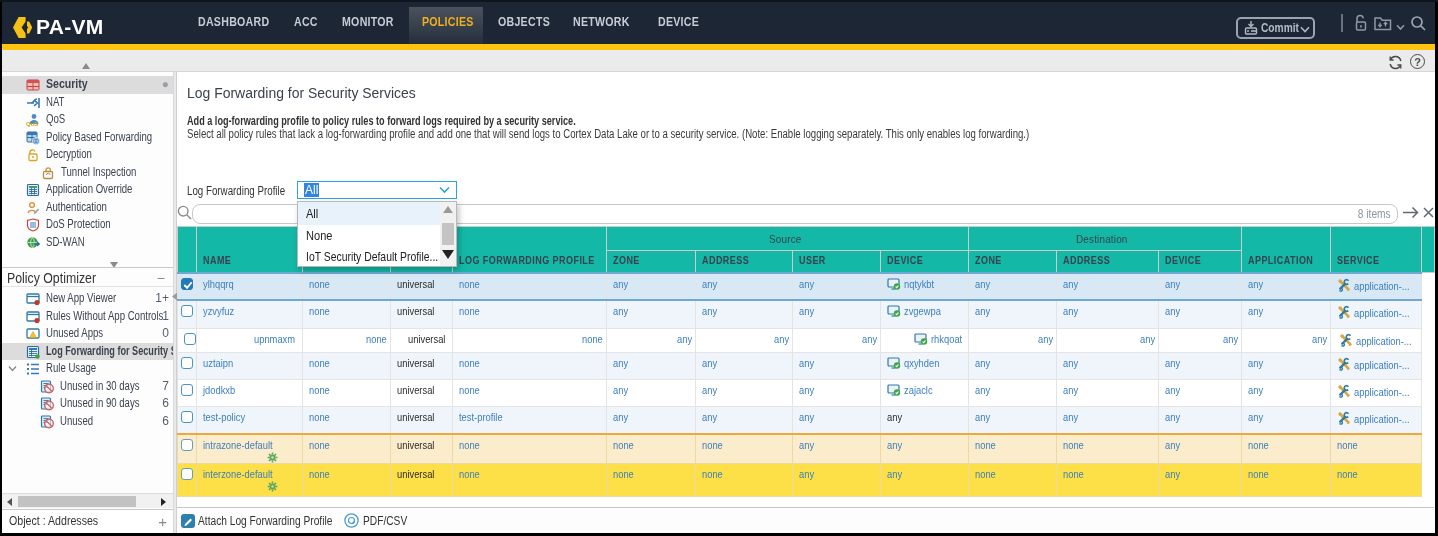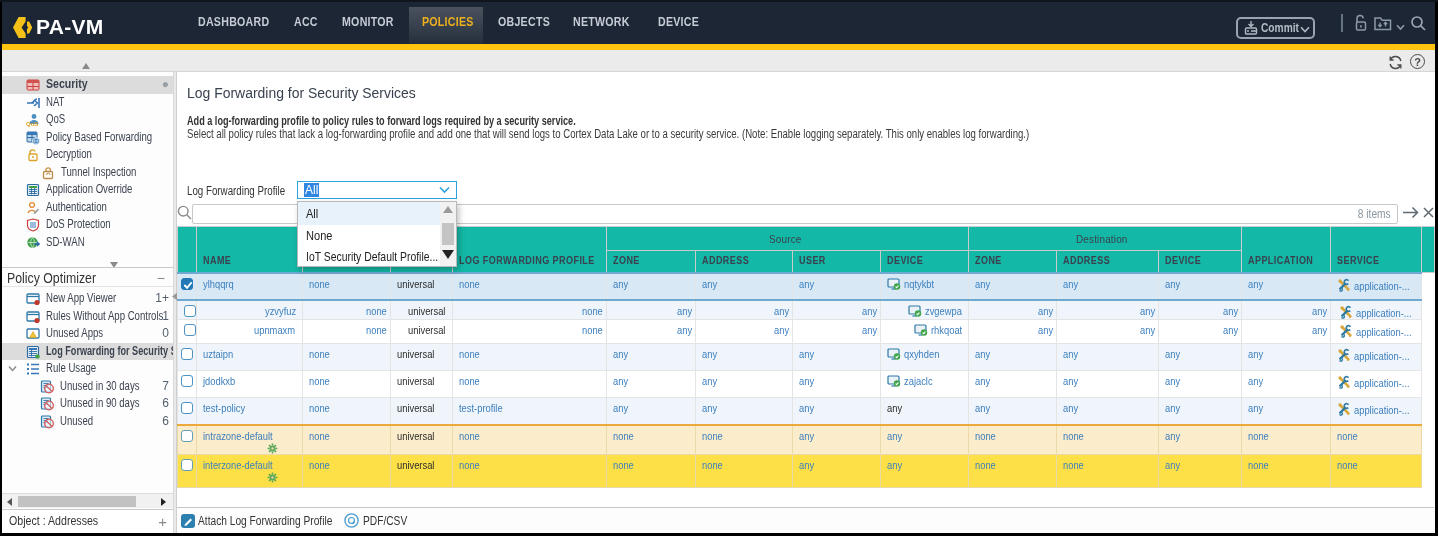--- a/index.html
+++ b/index.html
@@ -32,21 +32,21 @@
   #hscroll { position:absolute; left:0px; top:421px; width:171px; height:15px; background:#f1f1f1; border-top:1px solid #dcdcdc;}
   #objaddr { position:absolute; left:0px; top:437px; width:171px; height:24px; border-top:1px solid #c9c9c9; background:#fff; font-size:12.5px; color:#333; line-height:23px; }
 
   
   #content { position:absolute; left:177px; top:72px; width:1257px; height:461px; background:#fff; }
   #title { position:absolute; left:10px; top:12px; font-size:15.5px; color:#39424e; transform:scaleX(.9); transform-origin:0 50%; white-space:nowrap; }
   #desc1 { position:absolute; left:10px; top:42px; font-size:12px; font-weight:700; color:#333; transform:scaleX(.76); transform-origin:0 50%; white-space:nowrap; }
   #desc2 { position:absolute; left:10px; top:55px; font-size:12px; color:#3a3a3a; transform:scaleX(.8); transform-origin:0 50%; white-space:nowrap; }
   #lfplabel { position:absolute; left:10px; top:112px; font-size:12.5px; color:#333; transform:scaleX(.78); transform-origin:0 50%; white-space:nowrap; }
   #lfpselect { position:absolute; left:120px; top:109px; width:160px; height:18px; border:1.5px solid #2aa3de; background:#fff; }
-  #searchrow { position:absolute; left:15px; top:132px; width:1206px; height:20px; background:#fff; border:1px solid #c8c8c8; border-radius:2px; }
+  #searchrow { position:absolute; left:15px; top:132px; width:1206px; height:20px; background:#fff; border:1px solid #c8c8c8; border-radius:8px; }
 
   
   table { border-collapse:collapse; table-layout:fixed; }
   #tbl { position:absolute; left:0px; top:154px; width:1257px; }
   #tbl th { background:#14b8a6; border:1px solid #cbcbcb; font-size:10px; color:#39424e; font-weight:700; letter-spacing:.5px; text-align:left; padding:0 0 6px 6px; vertical-align:bottom; white-space:nowrap; }
   #tbl th i { transform:scaleX(.9); }
   #tbl th.grp { text-align:center; vertical-align:middle; padding:0; font-weight:400; font-size:11px; letter-spacing:.2px; }
   #tbl td { border:1px solid #e4e4e4; font-size:11px; padding:4px 0 0 6px; vertical-align:top; white-space:nowrap; overflow:hidden; }
   #tbl td i { transform:scaleX(.85); }
   #tbl td svg { vertical-align:-2px; }
@@ -404,21 +404,21 @@
         <td class="blue"><svg class="devic" width="14" height="14" viewBox="0 0 14 14" fill="none">
                 <path d="M2.8 2.8 L11.4 11.4" stroke="#d8a73e" stroke-width="2.7" stroke-linecap="round"></path>
                 <path d="M1.9 4.3 L4.3 1.9" stroke="#d8a73e" stroke-width="1.5"></path>
                 <path d="M12 12.6 L10 13 L10.6 10.8 Z" fill="#d8a73e"></path>
                 <path d="M7.9 6.1 L3.2 10.8" stroke="#2f7ba3" stroke-width="2.3" stroke-linecap="round"></path>
                 <path d="M11.2 5.6 A2.3 2.3 0 1 1 11.5 2.8" stroke="#2f7ba3" stroke-width="1.7"></path>
                 <path d="M2.6 12.4 a1.5 1.5 0 1 0 0.2 -1.8" stroke="#2f7ba3" stroke-width="1.4"></path>
               </svg><i style="margin-left:3px;"> application-...</i></td>
         <td class="gut"></td>
       </tr>
-      <tr class="ralt" style="height:20px;text-align:right;">
+      <tr class="ralt" style="height:29px;">
         <td><span class="cb"></span></td>
         <td class="blue"><i>yzvyfuz</i></td>
             <td class="blue"><i>none</i></td>
             <td class="blk"><i>universal</i></td>
             <td class="blue"><i>none</i></td>
         <td class="blue"><i>any</i></td>
             <td class="blue"><i>any</i></td>
             <td class="blue"><i>any</i></td>
         <td class="blue"><svg class="devic" width="14" height="12" viewBox="0 0 14 12">
                 <rect x="1" y="1" width="11" height="8" rx="1" fill="#eaf2f8" stroke="#2e79a8" stroke-width="1.2"></rect>

